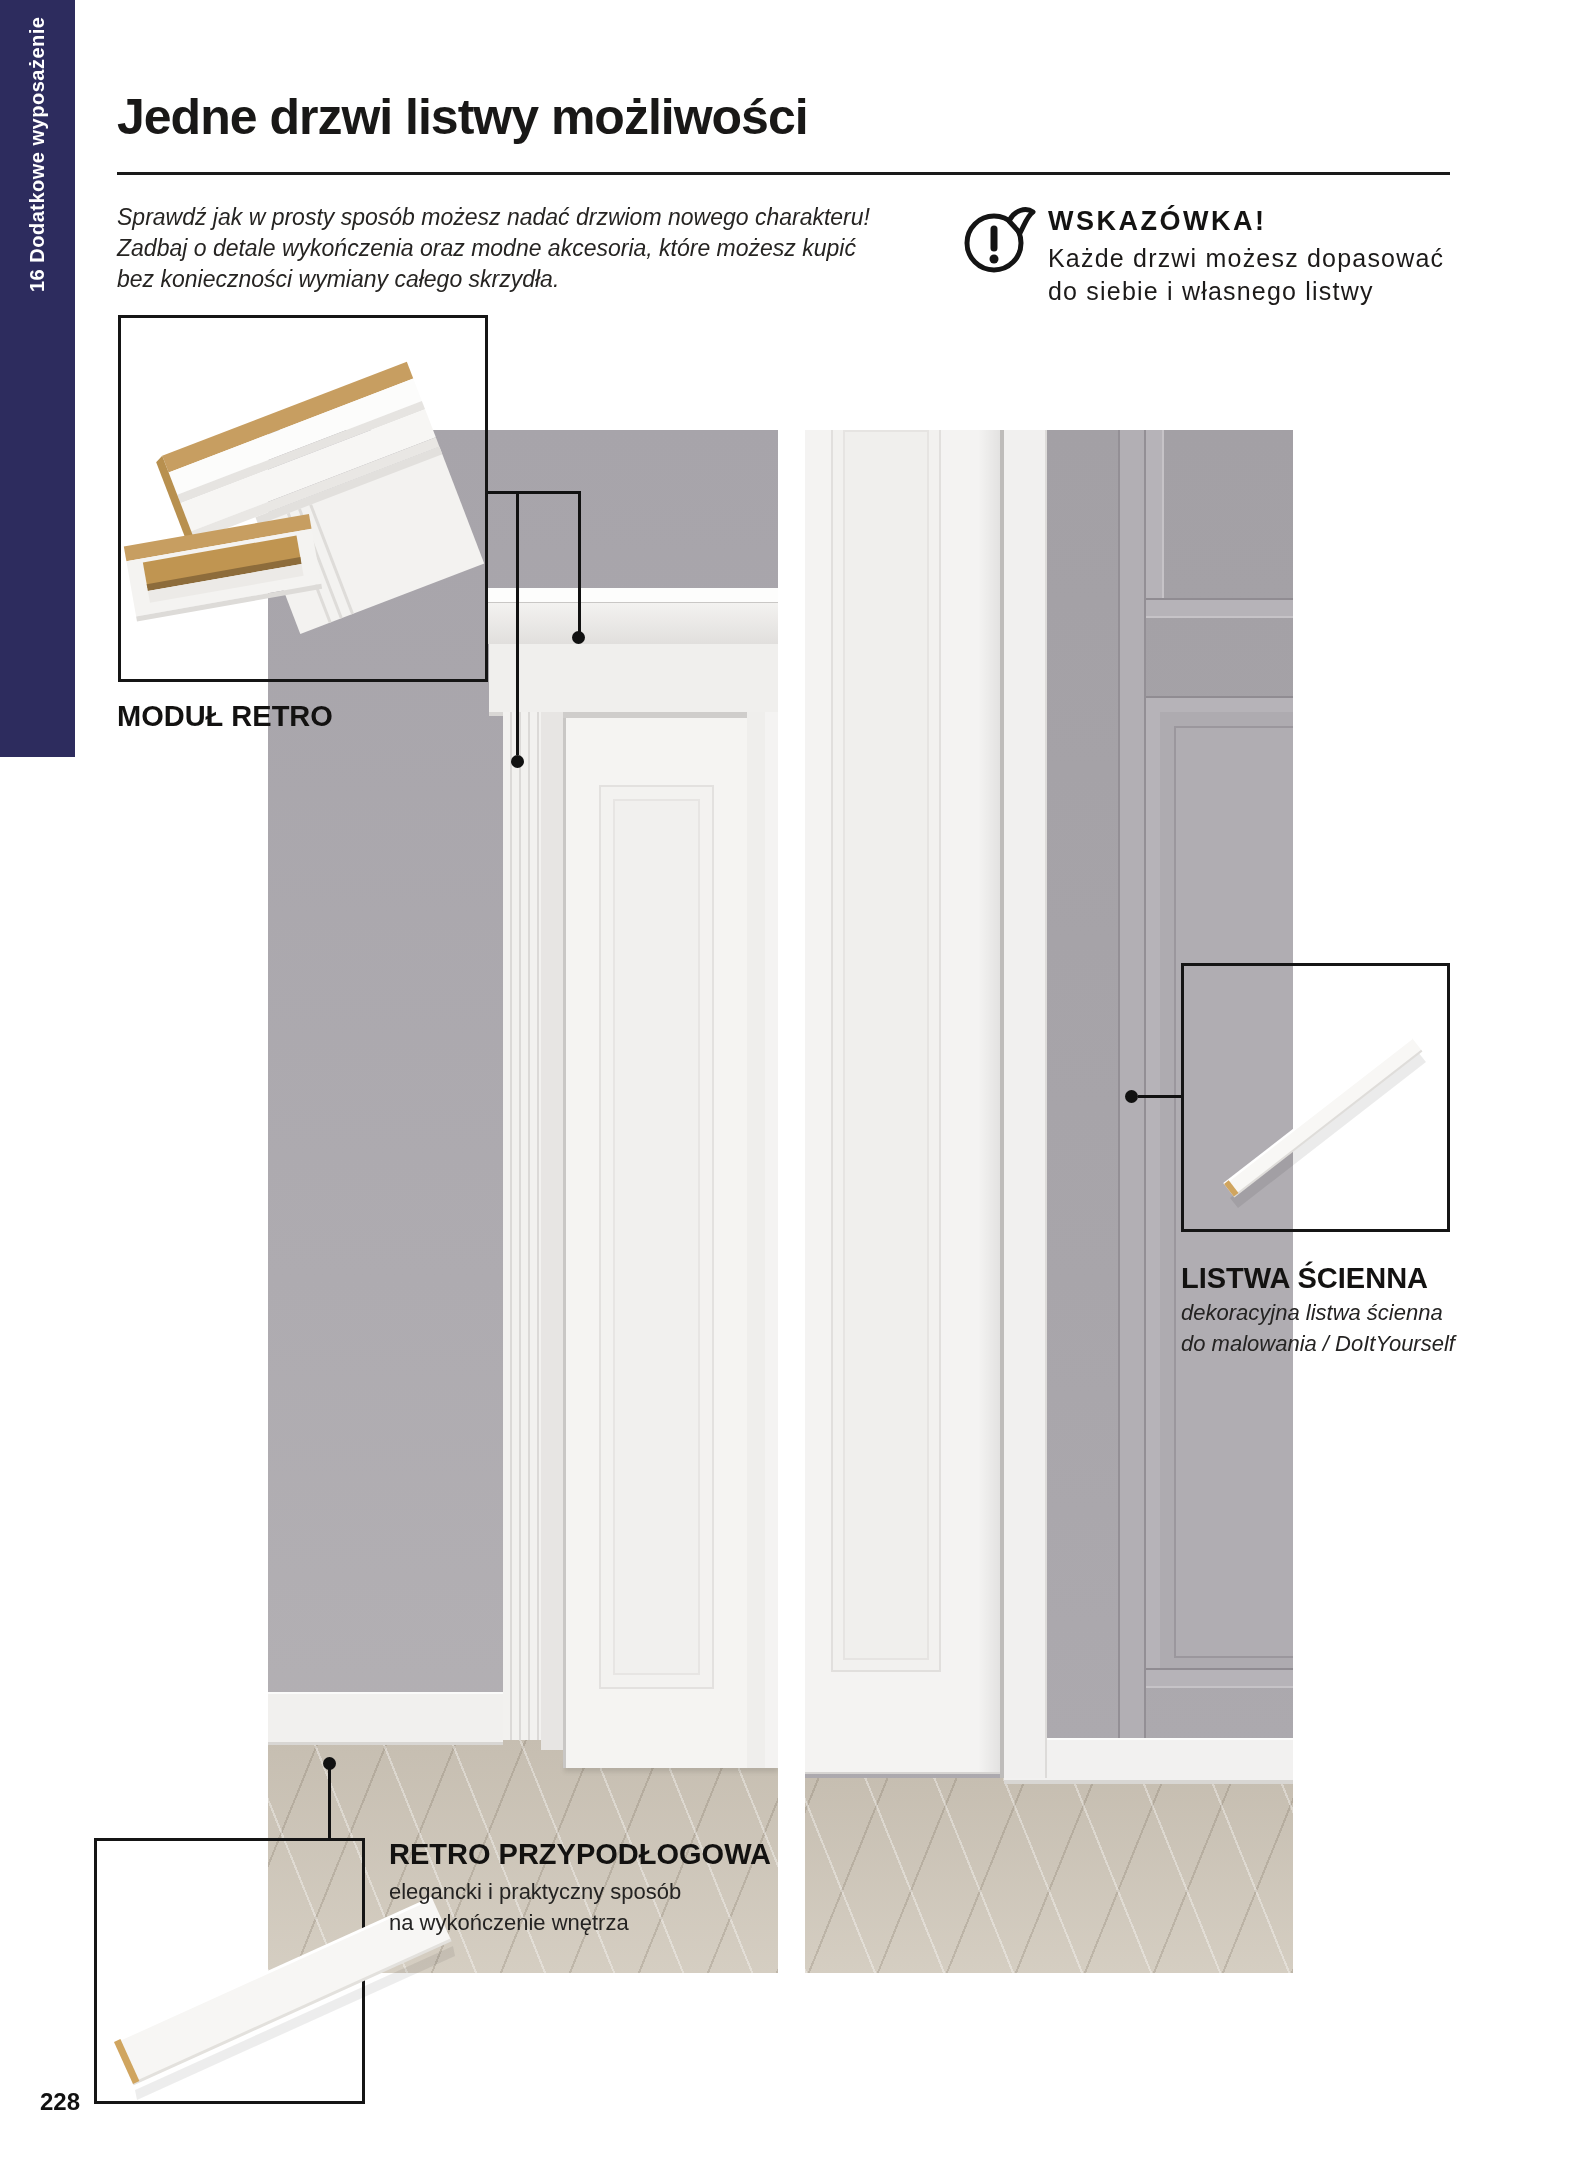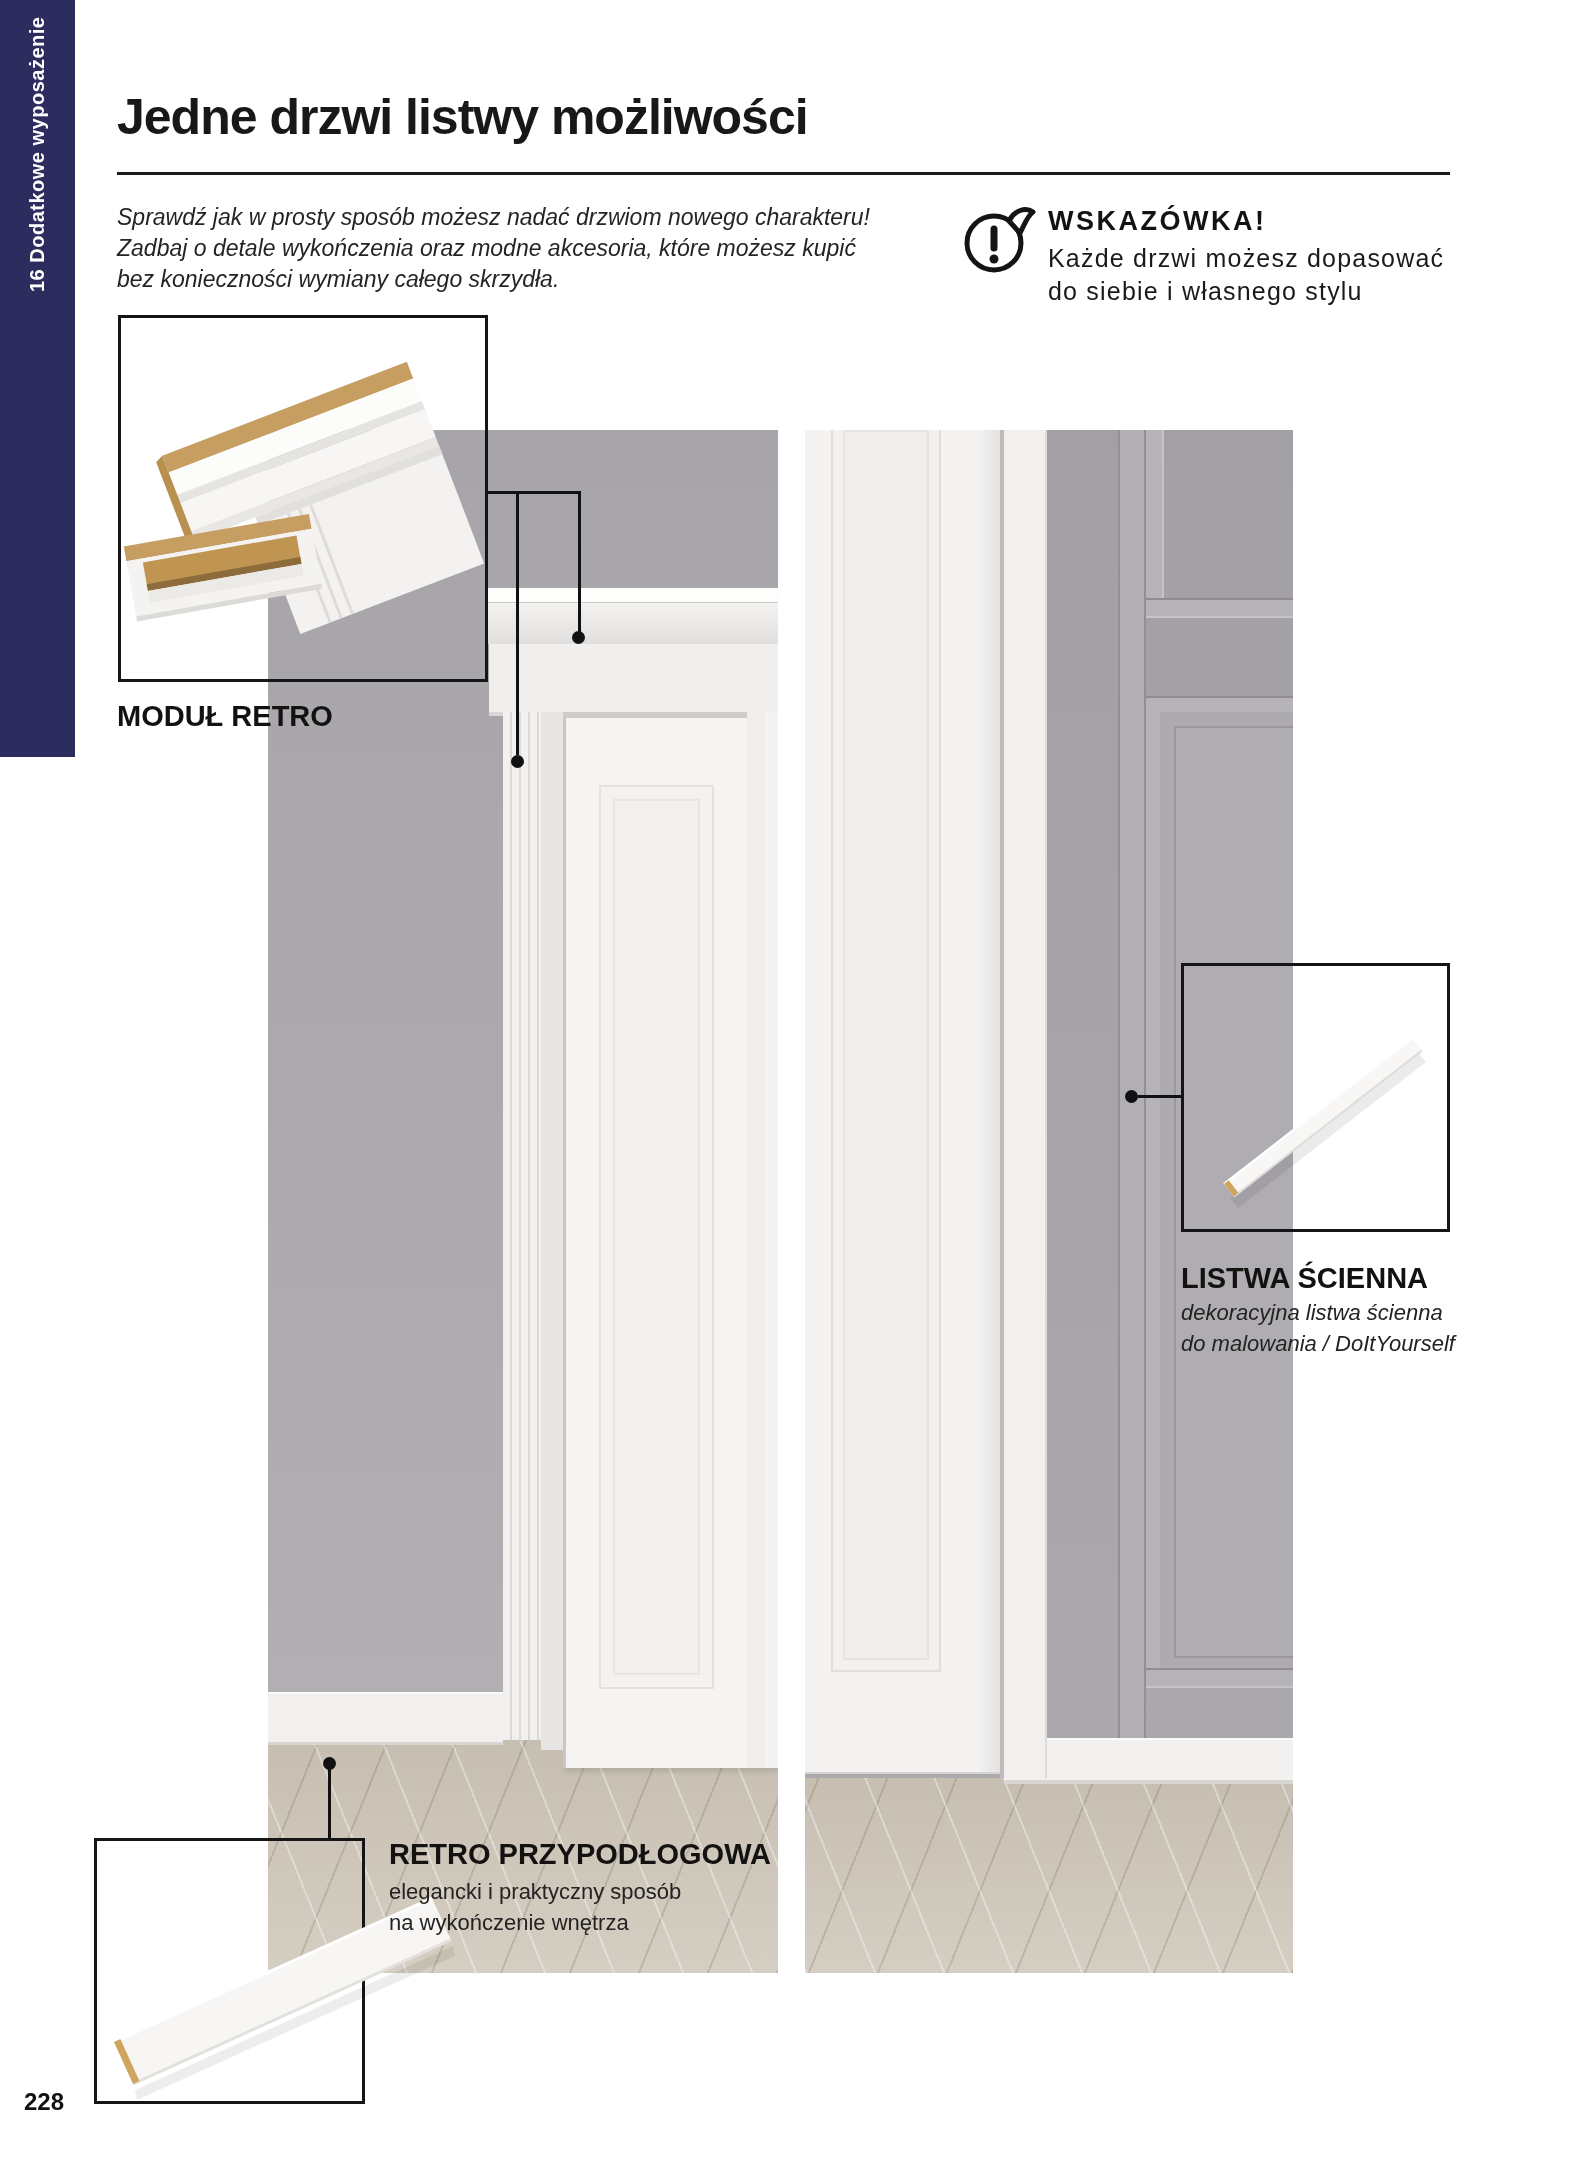--- a/index.html
+++ b/index.html
@@ -102,21 +102,21 @@
   
   .p-title{font-size:29px;font-weight:700;color:#131211;z-index:7;}
   .p-desc{font-size:22px;line-height:31px;color:#242322;white-space:pre-line;z-index:7;}
   .lbl-modul-t{left:117px;top:700px;}
   .lbl-modul-d{left:117px;top:741px;}
   .lbl-scienna-t{left:1181px;top:1262px;}
   .lbl-scienna-d{left:1181px;top:1297px;font-style:italic;}
   .lbl-przypod-t{left:389px;top:1838px;}
   .lbl-przypod-d{left:389px;top:1876px;}
 
-  .page-num{left:24px;top:2088px;font-size:24px;font-weight:700;color:#111;}
+  .page-num{left:40px;top:2088px;font-size:24px;font-weight:700;color:#111;}
 </style>
 </head>
 <body>
 
 <div class="page">
 
   <div class="abs sidebar">
     <span class="sidebar-label">16 Dodatkowe wyposażenie</span>
   </div>
 
@@ -127,21 +127,21 @@
 bez konieczności wymiany całego skrzydła.</p>
 
   <svg class="abs tip-icon" viewBox="0 0 76 76">
     <circle cx="34" cy="40" r="27" fill="#ffffff" stroke="#141414" stroke-width="5"></circle>
     <path d="M49 18 C 54 7, 66 4, 73 9 C 67 13, 64 23, 60 30 Z" fill="#ffffff" stroke="#141414" stroke-width="5" stroke-linejoin="round"></path>
     <line x1="34" y1="26" x2="34" y2="45" stroke="#141414" stroke-width="7" stroke-linecap="round"></line>
     <circle cx="34" cy="56" r="4.5" fill="#141414"></circle>
   </svg>
   <div class="abs tip-title">WSKAZÓWKA!</div>
   <div class="abs tip-text">Każde drzwi możesz dopasować
-do siebie i własnego stylu</div>
+do siebie i własnego listwy</div>
 
   <div class="abs photo photo-left">
     <div class="abs floor" style="top:1310px;"></div>
     <div class="abs skirt-l"></div>
     <div class="abs crown-cap"></div>
     <div class="abs crown-body"></div>
     <div class="abs frieze"></div>
     <div class="abs pilaster"></div>
     <div class="abs jamb-l"></div>
     <div class="abs door-shadow-l"></div>

